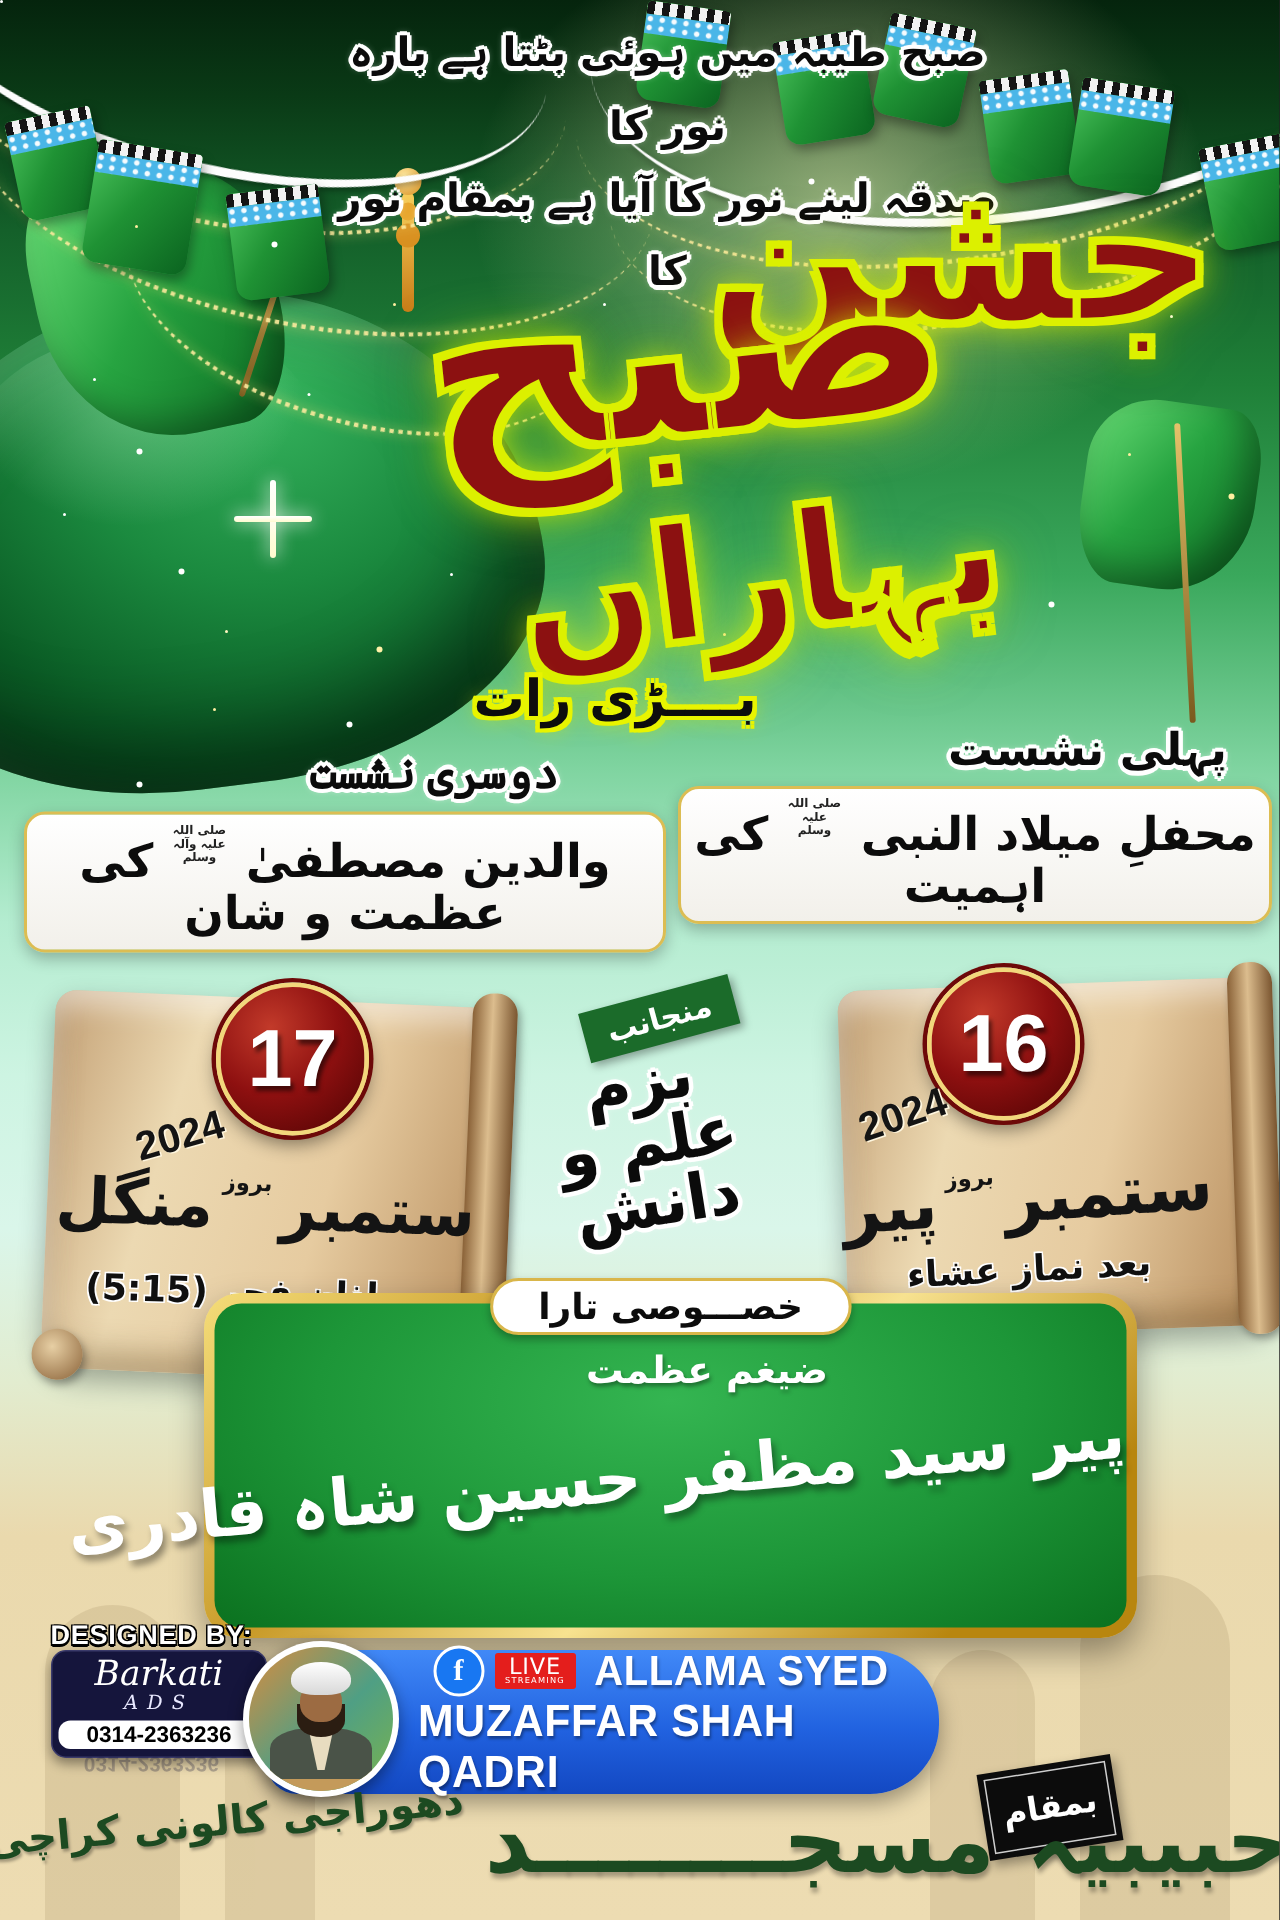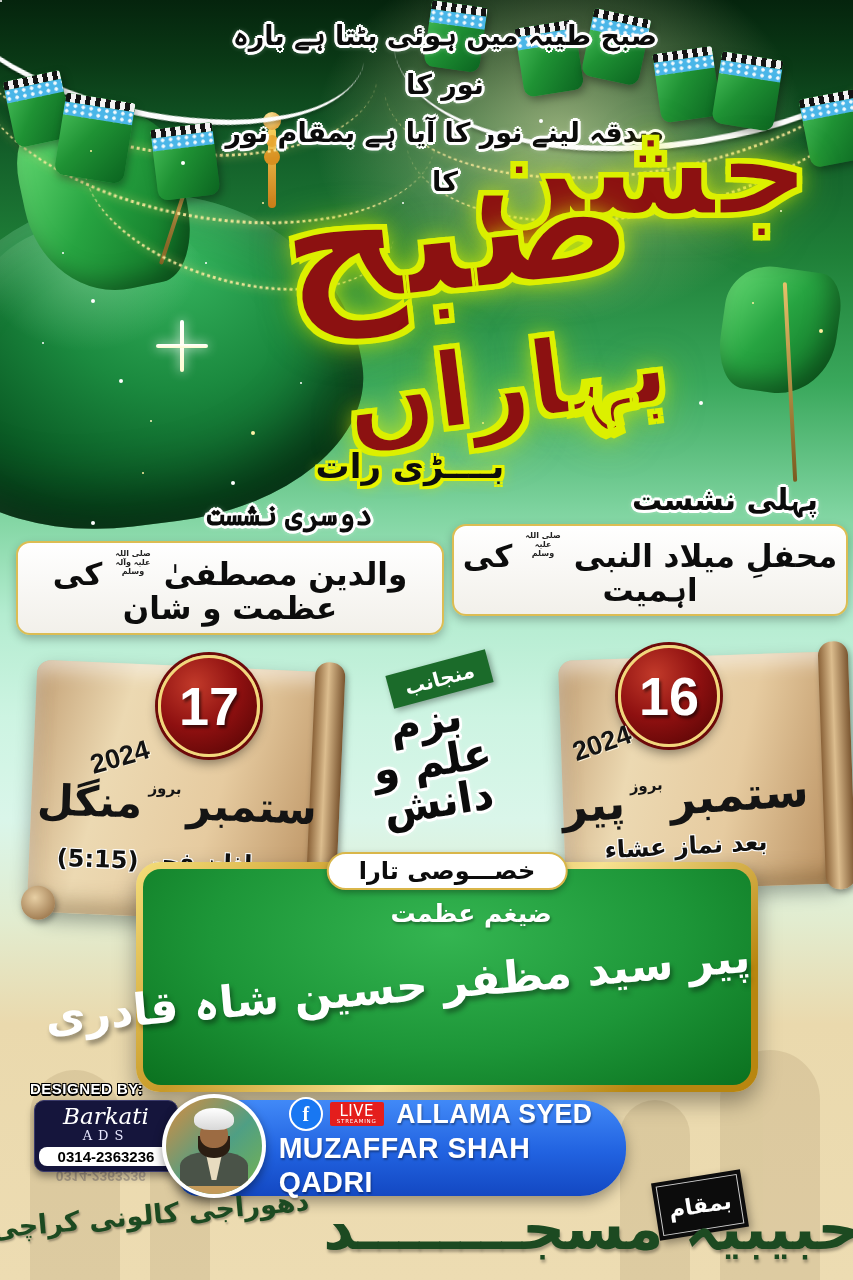--- a/index.html
+++ b/index.html
@@ -116,21 +116,21 @@
     background:radial-gradient(circle at 40% 35%,#e7cfa4,#8a6238);box-shadow:2px 3px 6px rgba(0,0,0,.35);}
   .scroll-r{left:562px;top:656px;width:282px;height:232px;transform:rotate(-2deg);}
   .scroll-l{left:32px;top:666px;width:300px;height:252px;transform:rotate(2.5deg);}
   .date-circle{width:96px;height:96px;border-radius:50%;
     background:radial-gradient(circle at 35% 28%,#c23a2a,#8e1010 48%,#530404 95%);
     border:3px solid #f2d77c;box-shadow:0 0 0 3px #6d0909,0 6px 12px rgba(0,0,0,.45);
     display:grid;place-items:center;}
   .date-num{color:#fff;font-weight:bold;font-size:54px;font-family:"Liberation Sans",sans-serif;
     text-shadow:2px 3px 3px rgba(0,0,0,.55);}
   .dc-r{left:618px;top:645px;}
-  .dc-l{left:158px;top:655px;}
+  .dc-l{left:144px;top:655px;}
   .year{font-size:27px;font-weight:bold;color:#141414;text-shadow:1px 1px 0 #fff7e0;}
   .yr-r{left:572px;top:728px;transform:rotate(-19deg);}
   .yr-l{left:90px;top:742px;transform:rotate(-16deg);}
   .month-row{display:flex;align-items:center;justify-content:center;gap:4px;
     font-weight:bold;color:#141414;}
   .mr-r{left:560px;top:772px;width:250px;font-size:45px;transform:rotate(-4deg);}
   .mr-l{left:42px;top:780px;width:270px;font-size:42px;transform:rotate(2deg);}
   .biroz{font-size:15px;position:relative;top:-16px;margin:0 2px;}
   .timing{font-size:24px;font-weight:bold;color:#101010;text-align:center;
     text-shadow:-1px -1px 0 #fff,1px 1px 0 #fff,1px -1px 0 #fff,-1px 1px 0 #fff;}
@@ -153,27 +153,27 @@
   .speaker-pill{position:absolute;top:-17px;left:50%;transform:translateX(-50%);
     background:#fff;border:2px solid #d9b64a;border-radius:999px;padding:3px 30px;
     font-size:24px;font-weight:bold;color:#0c0c0c;white-space:nowrap;box-shadow:0 3px 6px rgba(0,0,0,.3);}
   .speaker-sub{position:absolute;top:30px;left:54%;transform:translateX(-50%);
     color:#fff;font-size:25px;font-weight:bold;text-shadow:1px 2px 3px rgba(0,0,0,.4);}
   .speaker-name{position:absolute;top:88px;left:0;right:0;text-align:center;
     color:#fff;font-size:44px;font-weight:bold;transform:rotate(-5deg);
     text-shadow:2px 4px 5px rgba(0,0,0,.4);white-space:nowrap;}
 
   
-  .designed-label{left:30px;top:1080px;width:142px;text-align:left;
-    font-size:15px;font-weight:bold;letter-spacing:.5px;}
+  .designed-label{left:30px;top:1080px;width:142px;text-align:center;
+    font-size:18px;font-weight:bold;letter-spacing:.5px;}
   .designer-box{left:34px;top:1100px;width:134px;background:#15153c;border:1px solid #3a3a6a;
     border-radius:10px;padding:4px 4px 5px;text-align:center;box-shadow:0 4px 8px rgba(0,0,0,.4);}
   .designer-name{font-family:"DejaVu Serif",serif;font-style:italic;color:#fff;
     font-size:23px;line-height:1;}
-  .designer-type{font-family:"DejaVu Serif",serif;color:#e8e8ff;
+  .designer-type{font-family:"DejaVu Serif",serif;font-style:italic;color:#e8e8ff;
     font-size:13px;letter-spacing:6px;line-height:1.2;}
   .phone-pill{margin-top:3px;background:#fff;border-radius:8px;padding:1px 2px;
     font-family:"Liberation Sans",sans-serif;font-weight:bold;font-size:15px;color:#000;}
   .phone-reflection{left:34px;top:1168px;width:134px;text-align:center;opacity:.28;
     transform:scaleY(-1);font-family:"Liberation Sans",sans-serif;font-weight:bold;
     font-size:14px;color:#1a1a3a;}
 
   
   .live-bar{left:178px;top:1100px;width:448px;height:96px;
     background:linear-gradient(180deg,#4189f7 0%,#2162e0 55%,#1348c2 100%);

